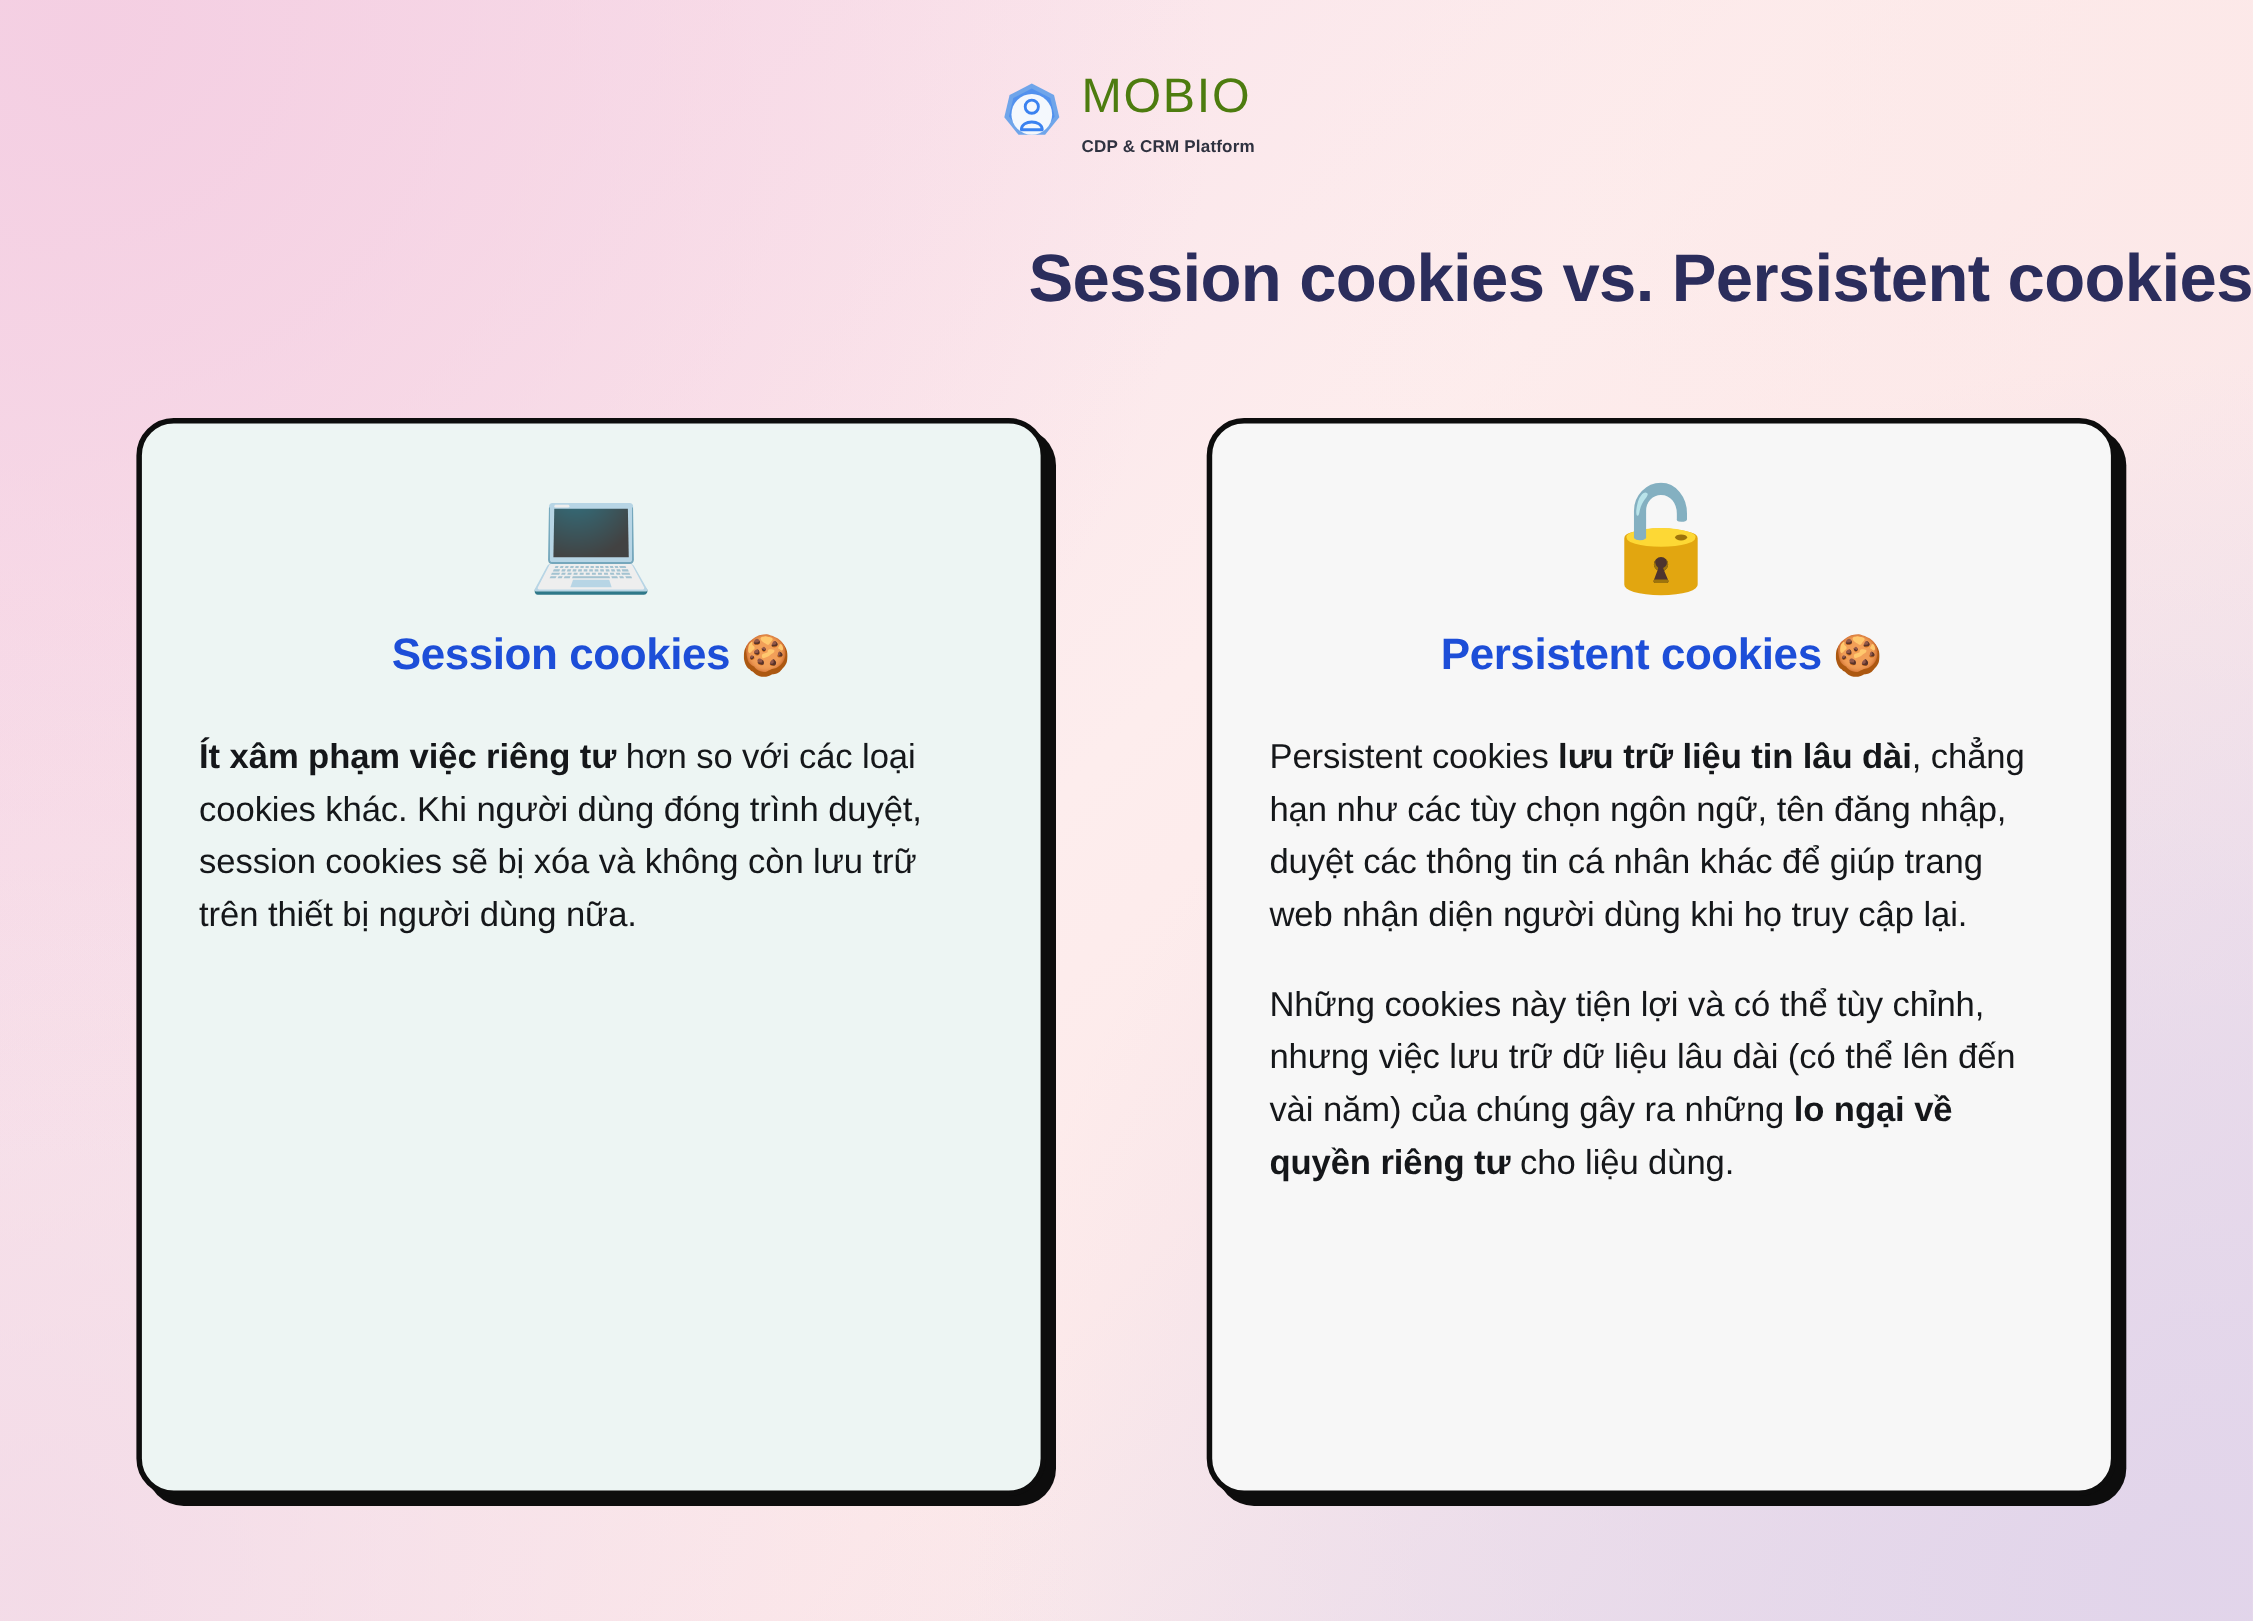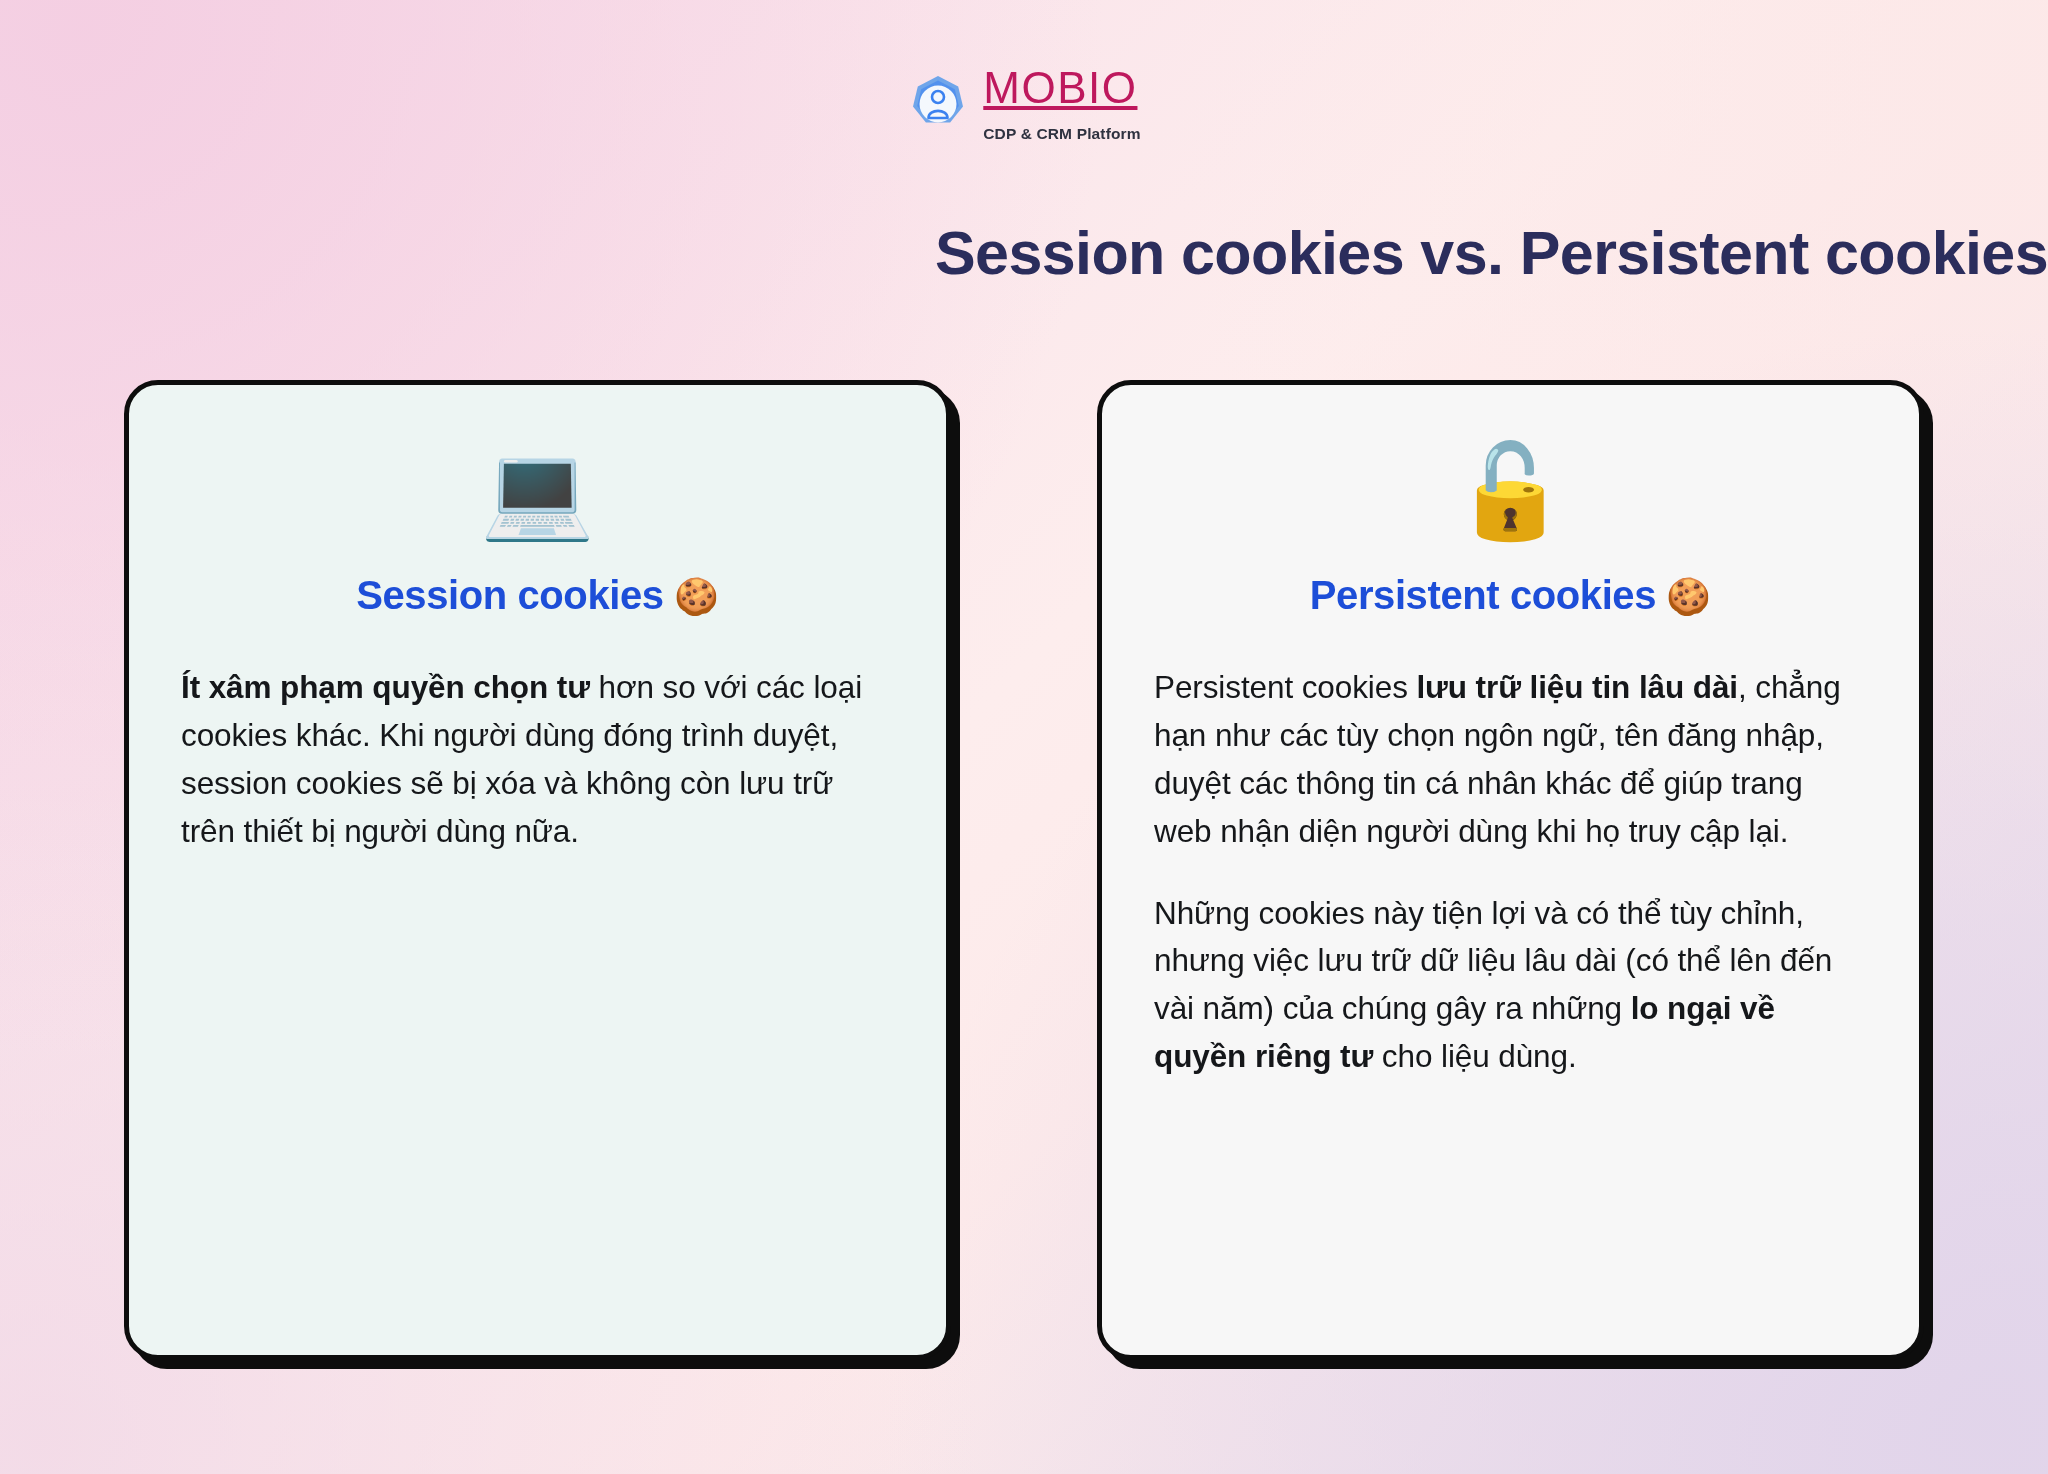--- a/index.html
+++ b/index.html
@@ -43,22 +43,21 @@
   .brand-wordmark {
     display: flex;
     flex-direction: column;
     align-items: flex-start;
     line-height: 1;
   }
   .brand-name {
     font-size: 44px;
     font-weight: 400;
     letter-spacing: 1.5px;
-    color: #be185d;
-    text-decoration: underline;
+    color: #4d7c0f;
   }
   .brand-tagline {
     font-size: 15.5px;
     font-weight: 700;
     letter-spacing: 0.15px;
     color: #2f3240;
     margin-top: 16px;
   }
 
   
@@ -154,21 +153,21 @@
 
 <div class="cards">
 
   <section class="card card--session">
     <div class="card-icon">💻</div>
     <div class="card-heading">
       <span>Session cookies</span>
       <span class="emoji">🍪</span>
     </div>
     <div class="card-body">
-        <p><b>Ít xâm phạm quyền chọn tư</b><span> hơn so với các loại cookies khác. Khi người dùng đóng trình duyệt, session cookies sẽ bị xóa và không còn lưu trữ trên thiết bị người dùng nữa.</span></p>
+        <p><b>Ít xâm phạm việc riêng tư</b><span> hơn so với các loại cookies khác. Khi người dùng đóng trình duyệt, session cookies sẽ bị xóa và không còn lưu trữ trên thiết bị người dùng nữa.</span></p>
       </div>
   </section>
 
   <section class="card card--persistent">
     <div class="card-icon">🔓</div>
     <div class="card-heading">
       <span>Persistent cookies</span>
       <span class="emoji">🍪</span>
     </div>
     <div class="card-body">

